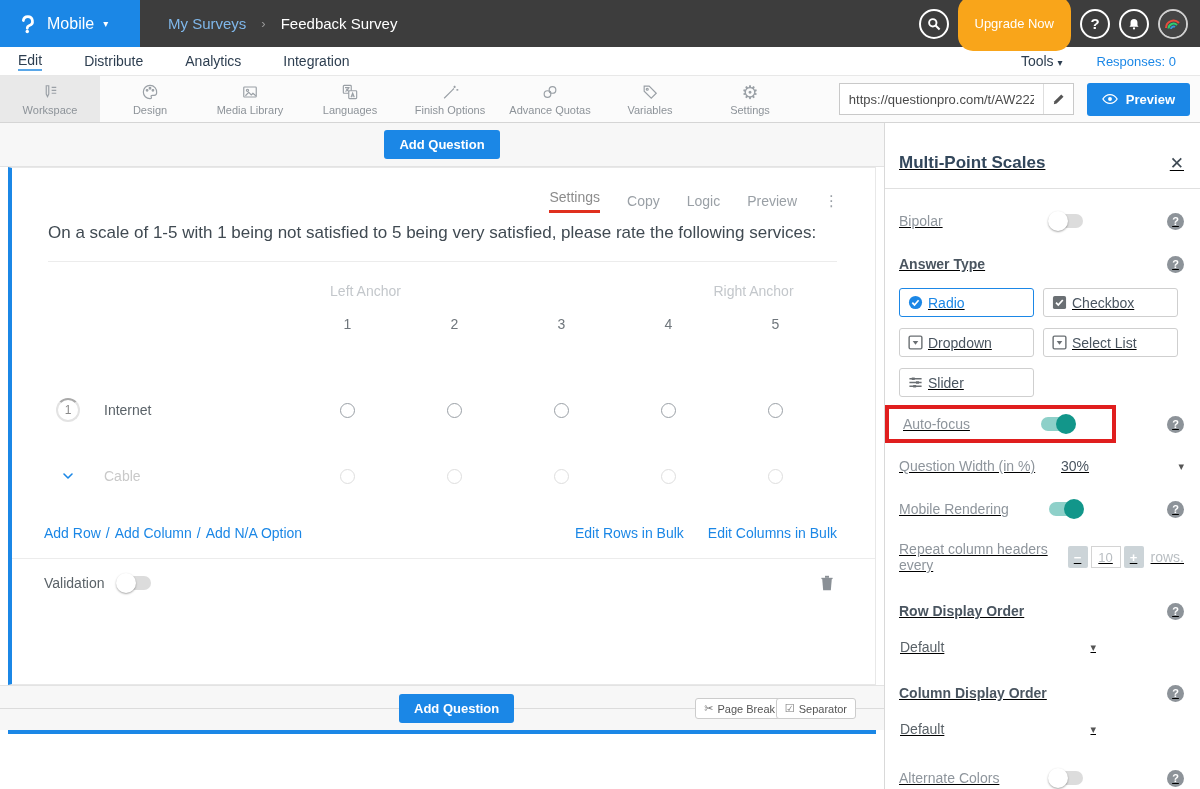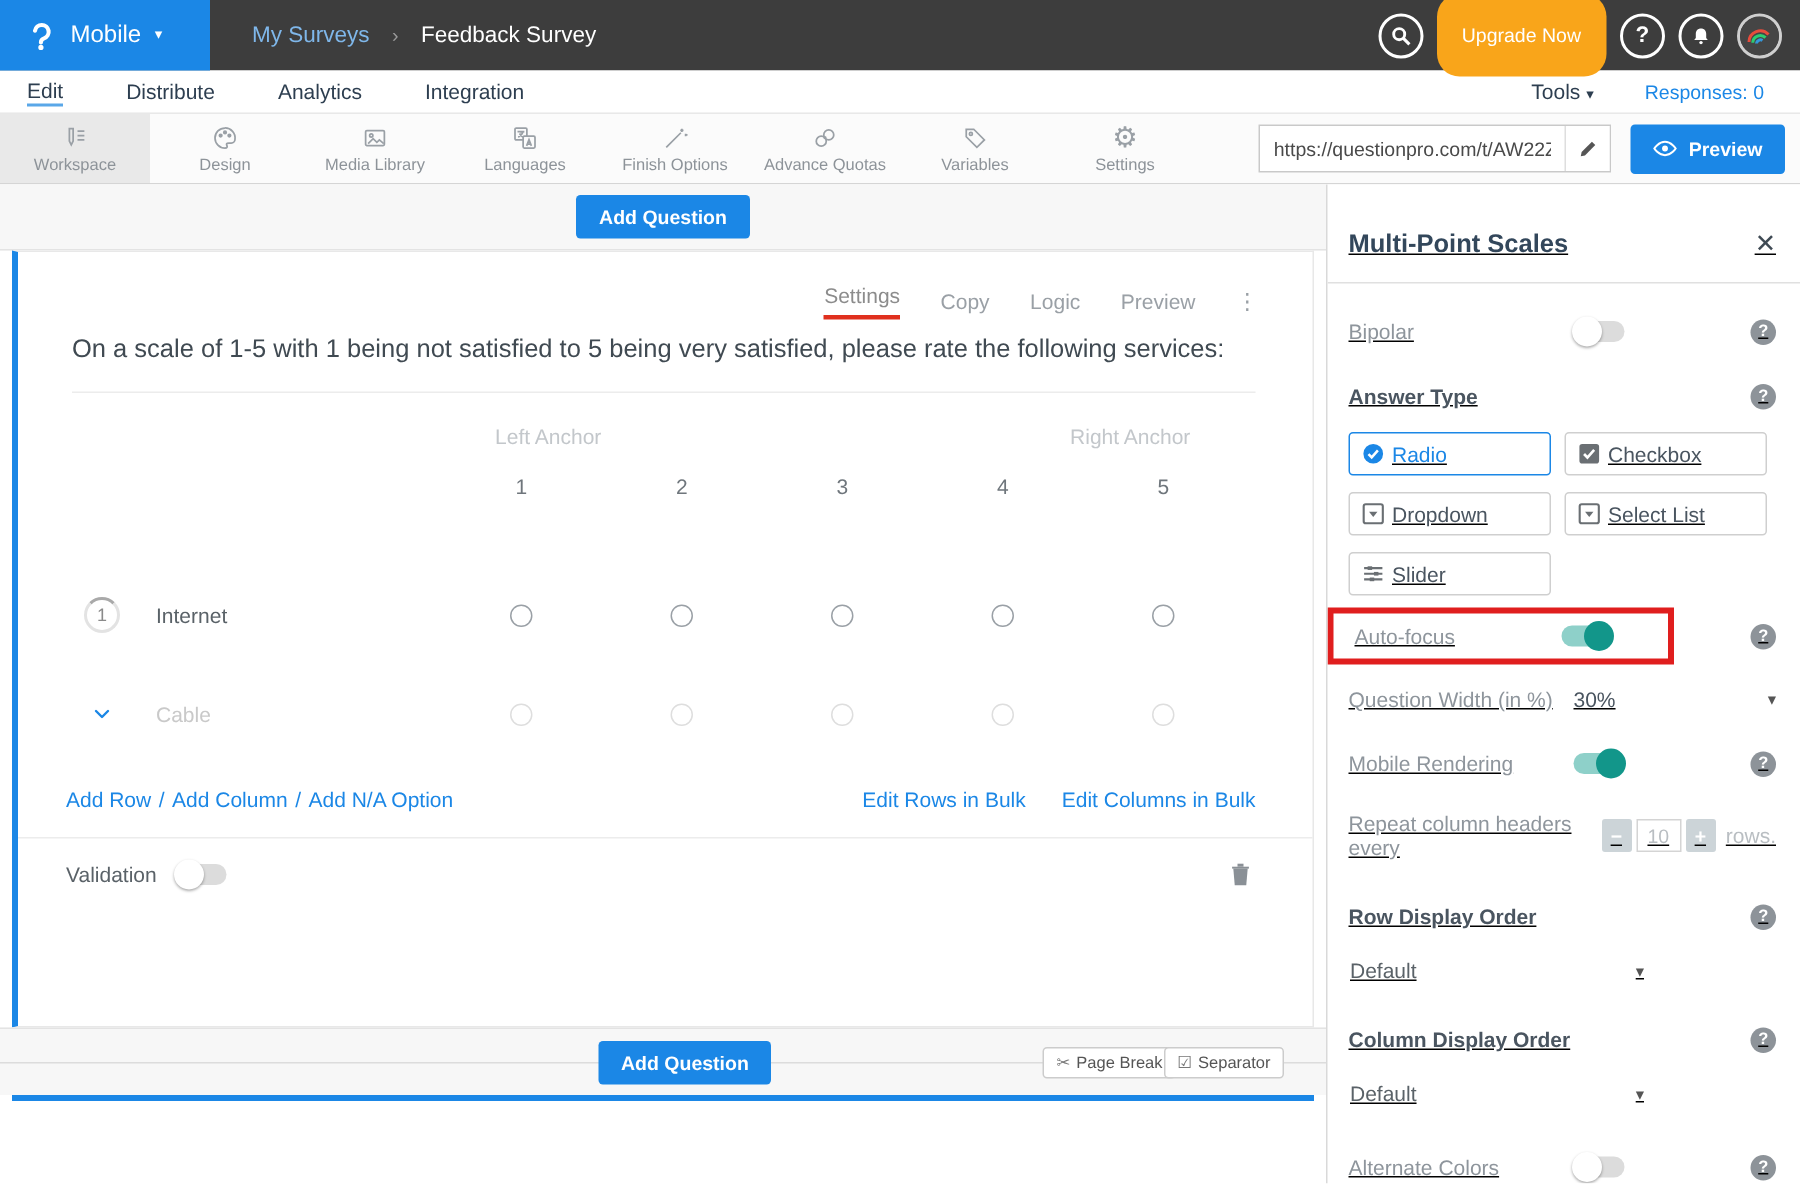--- a/index.html
+++ b/index.html
@@ -111,21 +111,21 @@
   .atype-grid { display:grid; grid-template-columns:1fr 1fr; gap:11px 9px; margin:13px 22px 0 14px; }
   .atype { border:1px solid #cfcfcf; border-radius:3px; height:29px; display:flex; align-items:center; padding-left:8px; gap:5px; color:#4a5560; font-size:14px; background:#fff; cursor:pointer; }
   .atype.selected { border-color:#1b87e6; color:#1b87e6; }
   .atype svg { flex:none; }
 
   .autofocus-outer { display:flex; align-items:center; margin-top:8px; padding-right:16px; }
   .redbox { width:231px; border:4px solid #e01e1e; padding:7px 8px 7px 14px; display:flex; align-items:center; }
   .redbox .lbl { min-width:138px; }
 
   .caret-r { position:absolute; right:16px; color:#555; font-size:11px; font-family:"DejaVu Sans",sans-serif; }
-  .qwidth-row { position:relative; }
+  .qwidth-row { position:relative;gap:12px; }
   .qwidth-val { color:#4a5560; font-size:14px; }
 
   .stepper { display:flex; align-items:center; gap:3px; margin-left:12px; }
   .step-btn { width:20px; height:22px; background:#ccd4d8; color:#fff; border:none; border-radius:2px; font-weight:bold; font-size:13px; display:flex; align-items:center; justify-content:center; cursor:pointer; }
   .step-input { width:30px; height:22px; border:1px solid #d4d4d4; text-align:center; color:#b9bec2; font-size:13px; font-family:"Liberation Sans",sans-serif; outline:none; }
   .step-suffix { color:#b9bec2; font-size:14px; margin-left:7px; }
 
   .sb-select { display:flex; align-items:center; margin:17px 16px 0 15px; width:196px; color:#5a6268; font-size:14px; cursor:pointer; }
   .sb-select .caret { margin-left:auto; color:#555; font-size:11px; font-family:"DejaVu Sans",sans-serif; }
   .gap-lg { margin-top:27px; }

